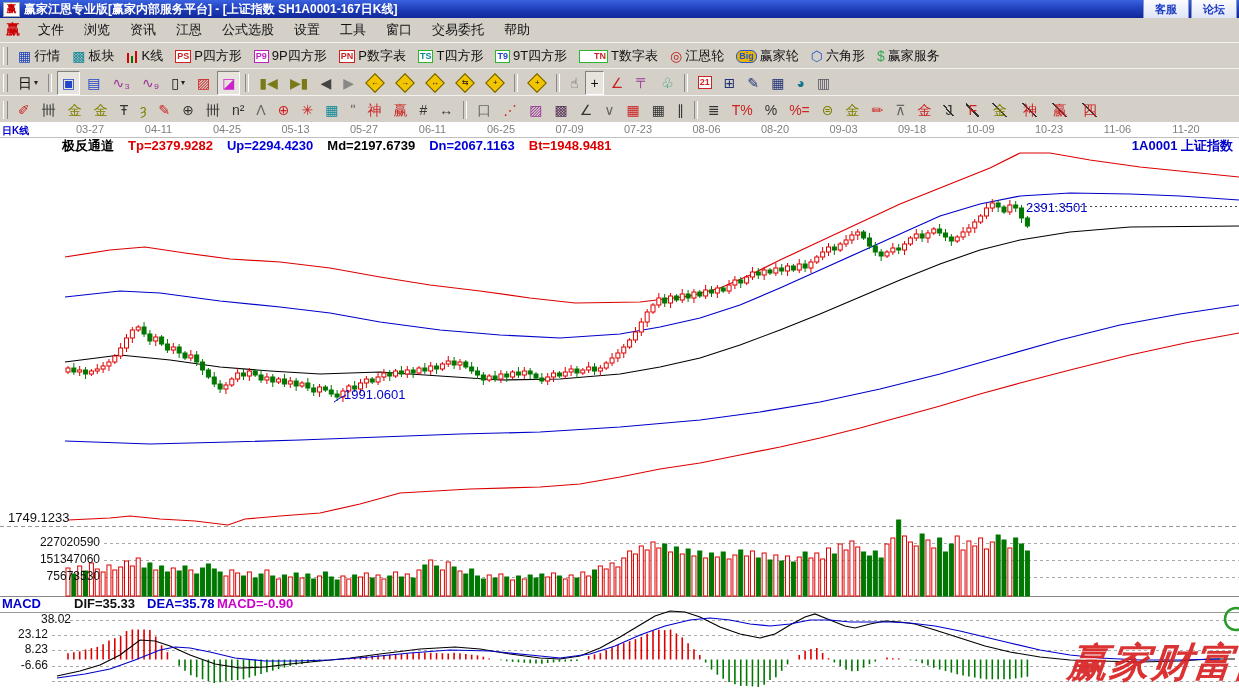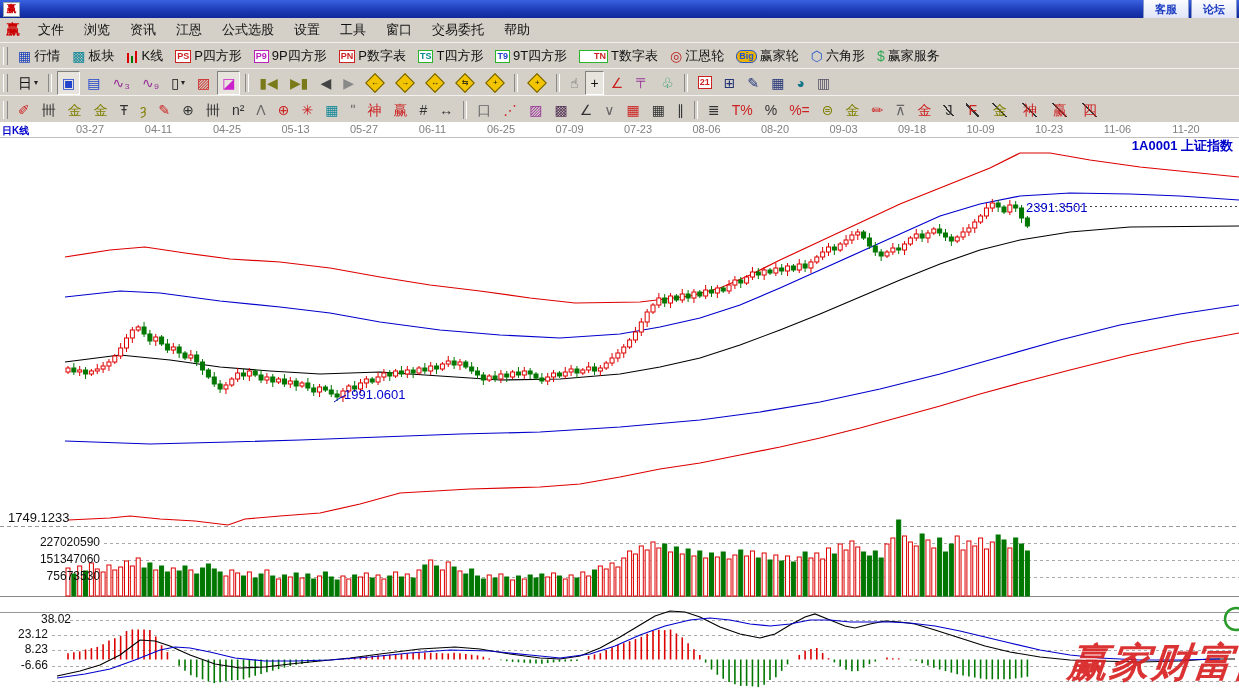--- a/index.html
+++ b/index.html
@@ -64,20 +64,21 @@
   #watermark{left:1068px;top:518px;font-family:"DejaVu Serif","Liberation Serif",serif;
     font-style:italic;font-weight:bold;font-size:40px;color:rgba(216,34,34,.92);letter-spacing:2px;transform:skewX(-6deg);}
 </style>
 </head>
 <body>
 
 <div id="window">
 
   <div id="titlebar">
     <span id="title-logo">赢</span>
+    <span>赢家江恩专业版[赢家内部服务平台] - [上证指数  SH1A0001-167日K线]</span>
     <div id="titlebar-buttons">
       <span class="tb-btn">客服</span>
       <span class="tb-btn">论坛</span>
     </div>
   </div>
 
   <div id="menubar">
     <span id="menu-logo">赢</span>
   <span class="menu-item">文件</span>
       <span class="menu-item">浏览</span>
@@ -1099,29 +1100,43 @@
           <polyline points="57,678 85,674 110,669 135,660 160,650 175,647 190,648 210,652 235,658 265,661 295,661 330,660 370,657 410,653 450,650 490,651 530,655 560,658 590,654 615,646 640,635 665,626 690,620 710,618 730,620 750,624 770,626 790,624 810,620 830,620 850,622 870,622 890,622 910,623 935,626 960,631 985,637 1010,643 1040,650 1070,655 1100,658 1140,660 1180,660 1220,659" fill="none" stroke="#0000cc" stroke-width="1.2"></polyline>
         </g>
         <g>
           <line x1="1030" y1="206.5" x2="1239" y2="206.5" stroke="#444444" stroke-width="1" stroke-dasharray="2 3"></line>
           <polyline points="334,402 340,398 346,395" fill="none" stroke="#0000cc" stroke-width="1"></polyline>
           <circle cx="1236" cy="619" r="11" fill="none" stroke="#2a9a2a" stroke-width="2.5"></circle>
         </g>
       </svg>
 
     <div class="ovl" id="kline-label">日K线</div>
+    <div class="ovl" id="channel-row">
+        <span style="color: rgb(0, 0, 0);">极反通道</span>
+        <span style="color: rgb(221, 0, 0);">Tp=2379.9282</span>
+        <span style="color: rgb(0, 0, 221);">Up=2294.4230</span>
+        <span style="color: rgb(0, 0, 0);">Md=2197.6739</span>
+        <span style="color: rgb(0, 0, 221);">Dn=2067.1163</span>
+        <span style="color: rgb(221, 0, 0);">Bt=1948.9481</span>
+      </div>
     <div class="ovl" id="symbol-label">1A0001  上证指数</div>
     <div class="ovl" id="anno-low">1991.0601</div>
     <div class="ovl" id="anno-high">2391.3501</div>
     <div class="ovl" id="price-axis-label">1749.1233</div>
 
     <div class="ovl volaxis" style="top:414px;">227020590</div>
     <div class="ovl volaxis" style="top:431px;">151347060</div>
     <div class="ovl volaxis" style="top:448px;">75673530</div>
 
+    <div class="ovl" id="macd-header">
+      <span class="m0">MACD</span>
+      <span class="m1">DIF=35.33</span>
+      <span class="m2">DEA=35.78</span>
+      <span class="m3">MACD=-0.90</span>
+    </div>
     <div class="ovl macdscale" style="top:491px;padding-left:23px;">38.02</div>
     <div class="ovl macdscale" style="top:506px;">23.12</div>
     <div class="ovl macdscale" style="top:521px;text-align:right;">8.23</div>
     <div class="ovl macdscale" style="top:537px;">-6.66</div>
 
     <div class="ovl" id="watermark">赢家财富网</div>
   </div>
 </div>
 
 </body></html>

